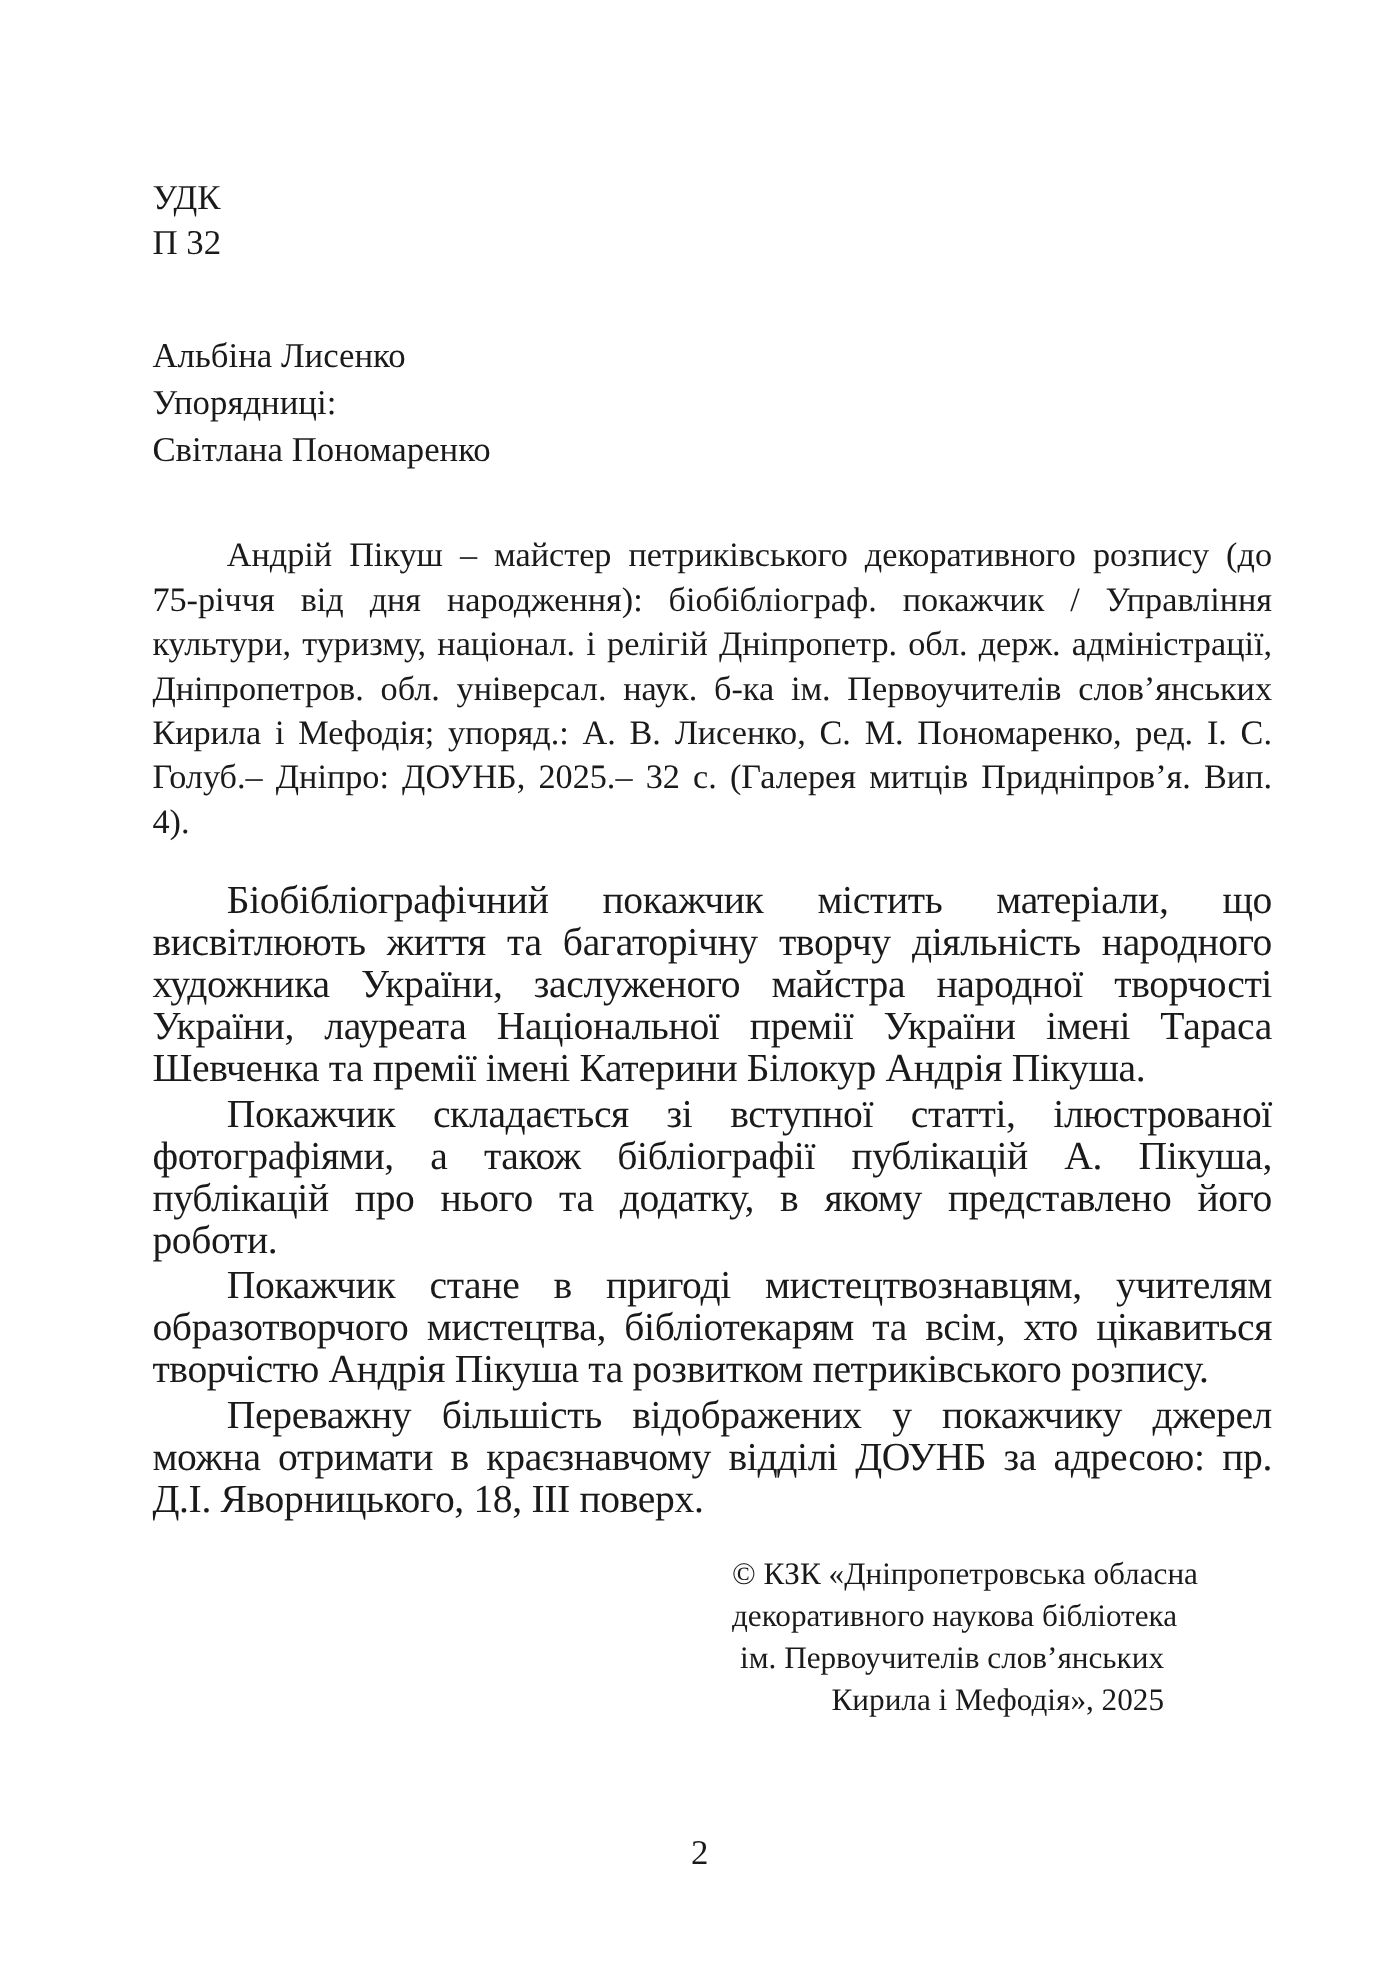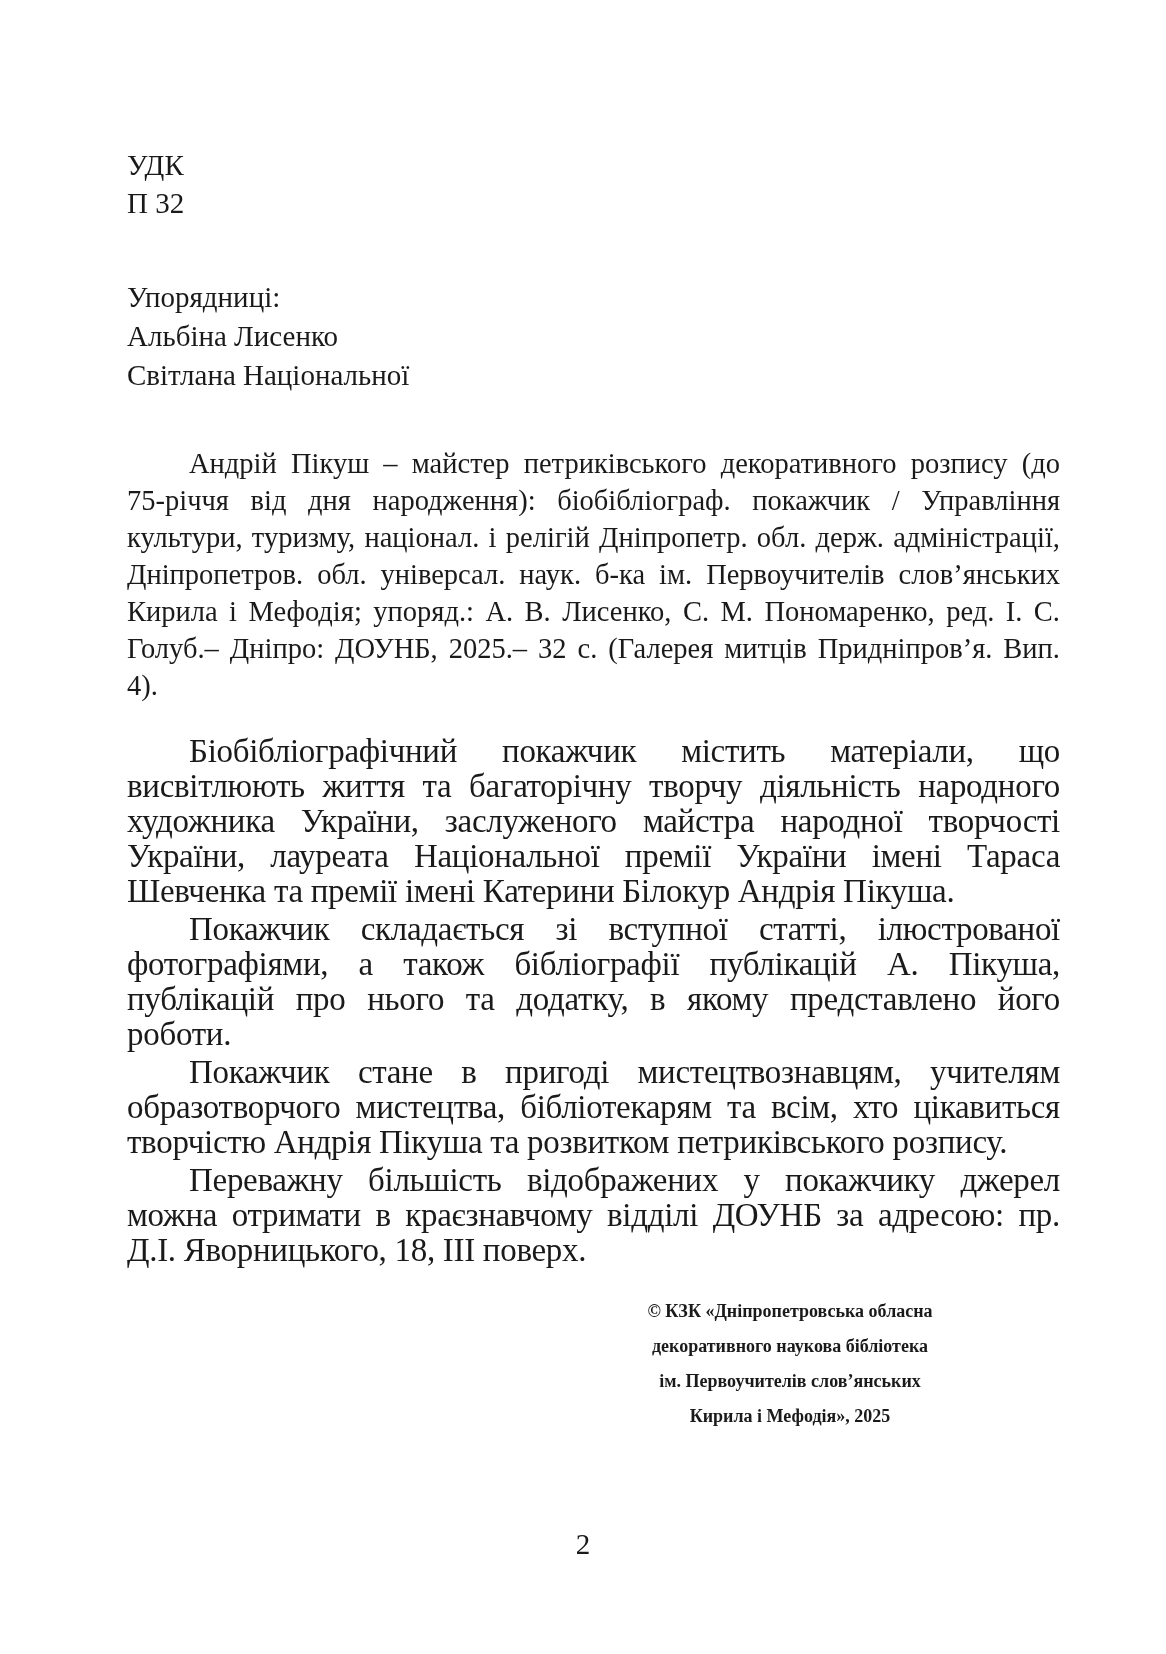--- a/index.html
+++ b/index.html
@@ -53,25 +53,24 @@
     text-align: justify;
     text-indent: 62px;
     letter-spacing: -0.3px;
   }
   .copyright-block {
     margin-top: 26px;
     margin-left: 483px;
     width: 360px;
   }
   .copyright-block div {
-    font-size: 18px;
+    font-size: 26px;
     line-height: 35px;
-    text-align: center;
+    text-align: right;
     white-space: nowrap;
-    font-weight: bold;
   }
   .page-number {
     position: absolute;
     top: 1528px;
     left: 0;
     width: 1166px;
     text-align: center;
     font-size: 29px;
   }
 </style>
@@ -79,23 +78,23 @@
 <body>
 
 <div class="page">
 
   <div class="udk-block">
     <div>УДК</div>
     <div>П 32</div>
   </div>
 
   <div class="compilers-block">
+    <div>Альбіна Лисенко</div>
     <div>Упорядниці:</div>
-    <div>Альбіна Лисенко</div>
-    <div>Світлана Національної</div>
+    <div>Світлана Пономаренко</div>
   </div>
 
   <p class="bib-record">Андрій Пікуш – майстер петриківського декоративного розпису (до 75-річчя від дня народження): біобібліограф. покажчик / Управління культури, туризму, націонал. і релігій Дніпропетр. обл. держ. адміністрації, Дніпропетров. обл. універсал. наук. б-ка ім. Первоучителів слов’янських Кирила і Мефодія; упоряд.: А. В. Лисенко, С. М. Пономаренко, ред. І. С. Голуб.– Дніпро: ДОУНБ, 2025.– 32 с. (Галерея митців Придніпров’я. Вип. 4).</p>
 
   <div class="annotation">
     <p>Біобібліографічний покажчик містить матеріали, що висвітлюють життя та багаторічну творчу діяльність народного художника України, заслуженого майстра народної творчості України, лауреата Національної премії України імені Тараса Шевченка та премії імені Катерини Білокур Андрія Пікуша.</p>
     <p>Покажчик складається зі вступної статті, ілюстрованої фотографіями, а також бібліографії публікацій А. Пікуша, публікацій про нього та додатку, в якому представлено його роботи.</p>
     <p>Покажчик стане в пригоді мистецтвознавцям, учителям образотворчого мистецтва, бібліотекарям та всім, хто цікавиться творчістю Андрія Пікуша та розвитком петриківського розпису.</p>
     <p>Переважну більшість відображених у покажчику джерел можна отримати в краєзнавчому відділі ДОУНБ за адресою: пр. Д.І. Яворницького, 18, ІІІ поверх.</p>
   </div>

